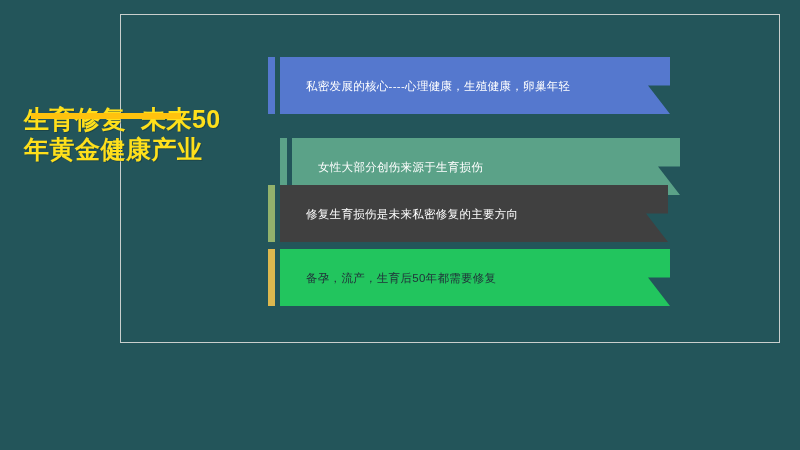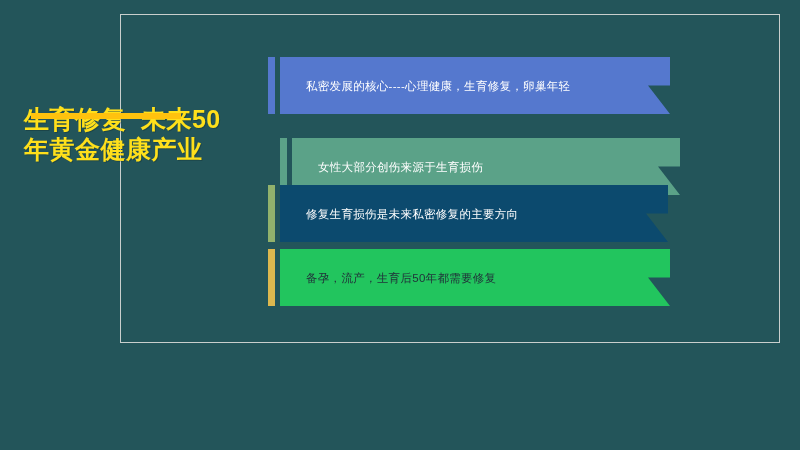--- a/index.html
+++ b/index.html
@@ -102,36 +102,36 @@
 
   <div id="title-block">
     <div id="title-text" style="color: rgb(255, 224, 27);">生育修复  未来50年黄金健康产业</div>
   </div>
   <div id="title-underline" style="background: rgb(255, 194, 14);"></div>
 
   <div class="banner-row" id="row0">
     <div class="banner-tab" style="background: rgb(85, 120, 206);"></div>
     <div class="banner-gap"></div>
     <div class="banner-body" style="background: rgb(85, 120, 206);">
-      <div class="banner-label" style="color: rgb(255, 255, 255);">私密发展的核心----心理健康，生育修复，卵巢年轻</div>
+      <div class="banner-label" style="color: rgb(255, 255, 255);">私密发展的核心----心理健康，生殖健康，卵巢年轻</div>
     </div>
   </div>
 
   <div class="banner-row" id="row1">
     <div class="banner-tab" style="background: rgb(91, 162, 136);"></div>
     <div class="banner-gap"></div>
     <div class="banner-body" style="background: rgb(91, 162, 136);">
       <div class="banner-label" style="color: rgb(255, 255, 255);">女性大部分创伤来源于生育损伤</div>
     </div>
   </div>
 
   <div class="banner-row" id="row2">
     <div class="banner-tab" style="background: rgb(146, 178, 108);"></div>
     <div class="banner-gap"></div>
-    <div class="banner-body" style="background: #0c4a6e;">
+    <div class="banner-body" style="background: #404040;">
       <div class="banner-label" style="color: rgb(255, 255, 255);">修复生育损伤是未来私密修复的主要方向</div>
     </div>
   </div>
 
   <div class="banner-row" id="row3">
     <div class="banner-tab" style="background: rgb(221, 184, 79);"></div>
     <div class="banner-gap"></div>
     <div class="banner-body" style="background: #22c55e;">
       <div class="banner-label" style="color: rgb(33, 52, 58);">备孕，流产，生育后50年都需要修复</div>
     </div>

